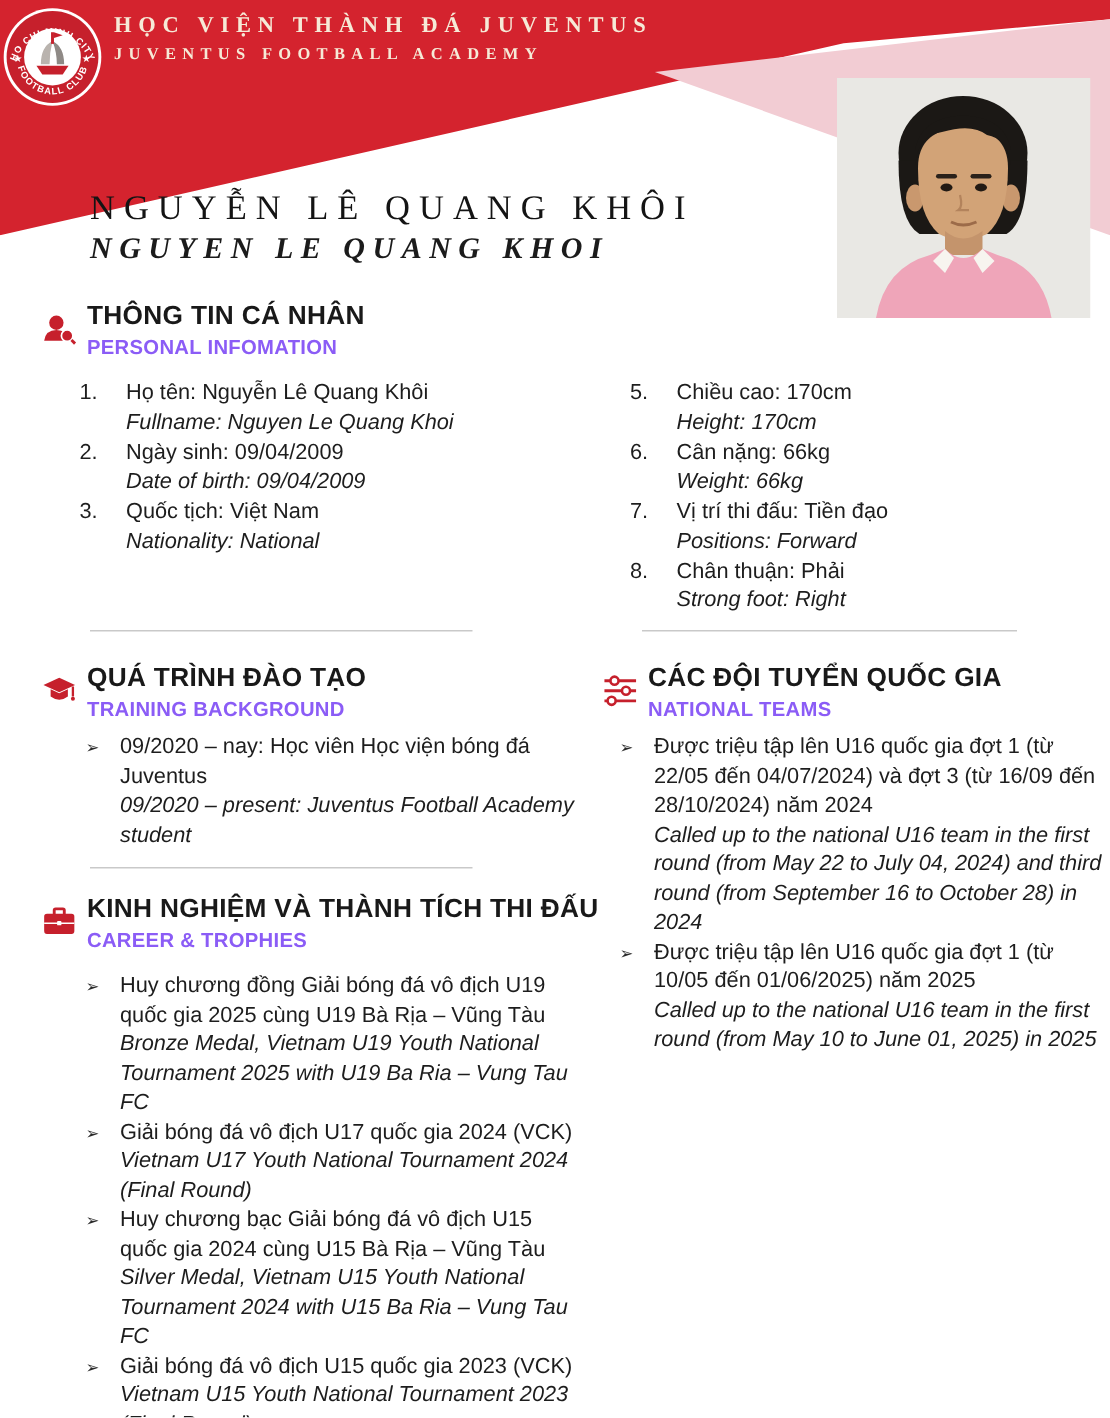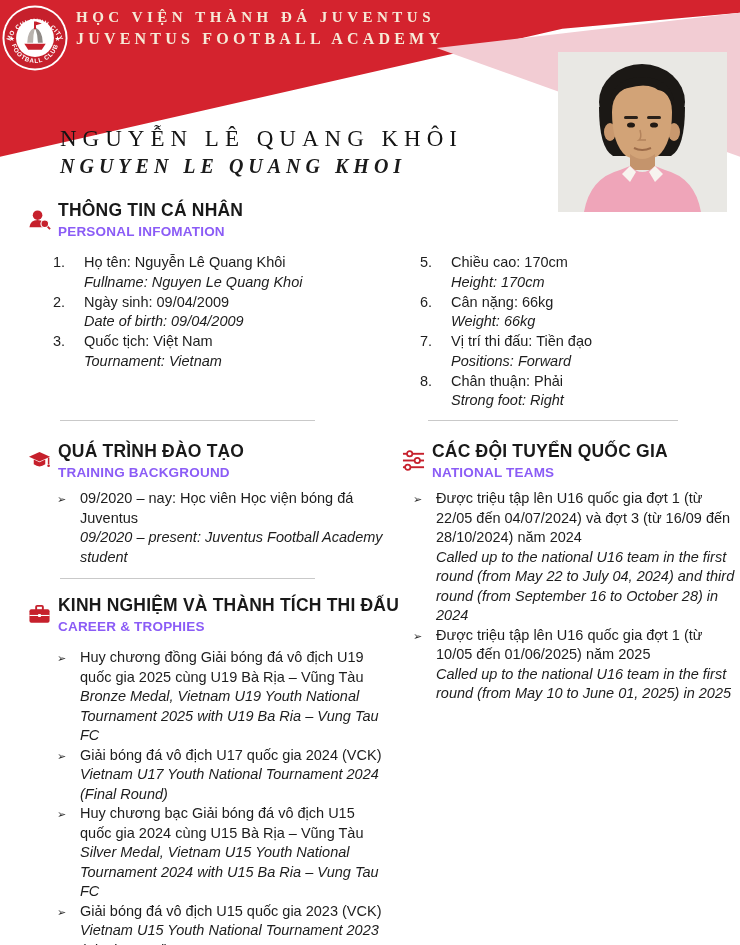--- a/index.html
+++ b/index.html
@@ -8,22 +8,22 @@
 
   
   .hdr-red{position:absolute;left:0;top:0;width:740px;height:160px;background:#d4232e;
            clip-path:polygon(0 0,100% 0,100% 8%,76% 18%,0 98%);z-index:1;}
   .hdr-pink{position:absolute;left:0;top:0;width:740px;height:160px;background:#f2ccd3;
            clip-path:polygon(59% 30%,100% 8%,100% 98%);z-index:2;}
   .logo{position:absolute;left:1px;top:4px;width:68px;height:68px;z-index:5;}
   .hdr-titles{position:absolute;left:76px;top:9px;z-index:5;}
   .hdr-title-vi{font-family:"Liberation Serif",serif;font-weight:bold;font-size:15px;
                 letter-spacing:4.5px;color:#f6ead7;white-space:nowrap;}
-  .hdr-title-en{font-family:"Liberation Serif",serif;font-weight:bold;font-size:16px;
-                letter-spacing:4.2px;color:#f6ead7;white-space:nowrap;margin-top:4px;text-align:center;}
+  .hdr-title-en{font-family:"Liberation Serif",serif;font-weight:bold;font-size:11px;
+                letter-spacing:4.2px;color:#f6ead7;white-space:nowrap;margin-top:4px;}
   .photo{position:absolute;left:558px;top:52px;width:169px;height:160px;z-index:4;}
 
   
   .name-block{position:absolute;left:60px;top:126px;z-index:6;}
   .name-vi{font-family:"Liberation Serif",serif;font-weight:normal;font-size:23px;
            letter-spacing:6px;color:#141414;white-space:nowrap;}
   .name-en{font-family:"Liberation Serif",serif;font-weight:bold;font-style:italic;font-size:20px;
            letter-spacing:5px;color:#1b1b1b;white-space:nowrap;margin-top:3px;}
 
   
@@ -137,21 +137,21 @@
       <span class="pnum">2.</span>
       <span class="ptext">
           <div class="vi-line">Ngày sinh: 09/04/2009</div>
       <div class="en-line">Date of birth: 09/04/2009</div>
         </span>
     </div>
     <div class="pitem">
       <span class="pnum">3.</span>
       <span class="ptext">
           <div class="vi-line">Quốc tịch: Việt Nam</div>
-      <div class="en-line">Tournament: Vietnam</div>
+      <div class="en-line">Nationality: National</div>
         </span>
     </div>
   </div>
 
   <div class="plist" style="left:420px;top:253px;width:315px;">
     <div class="pitem">
       <span class="pnum">5.</span>
       <span class="ptext">
           <div class="vi-line">Chiều cao: 170cm</div>
       <div class="en-line">Height: 170cm</div>

